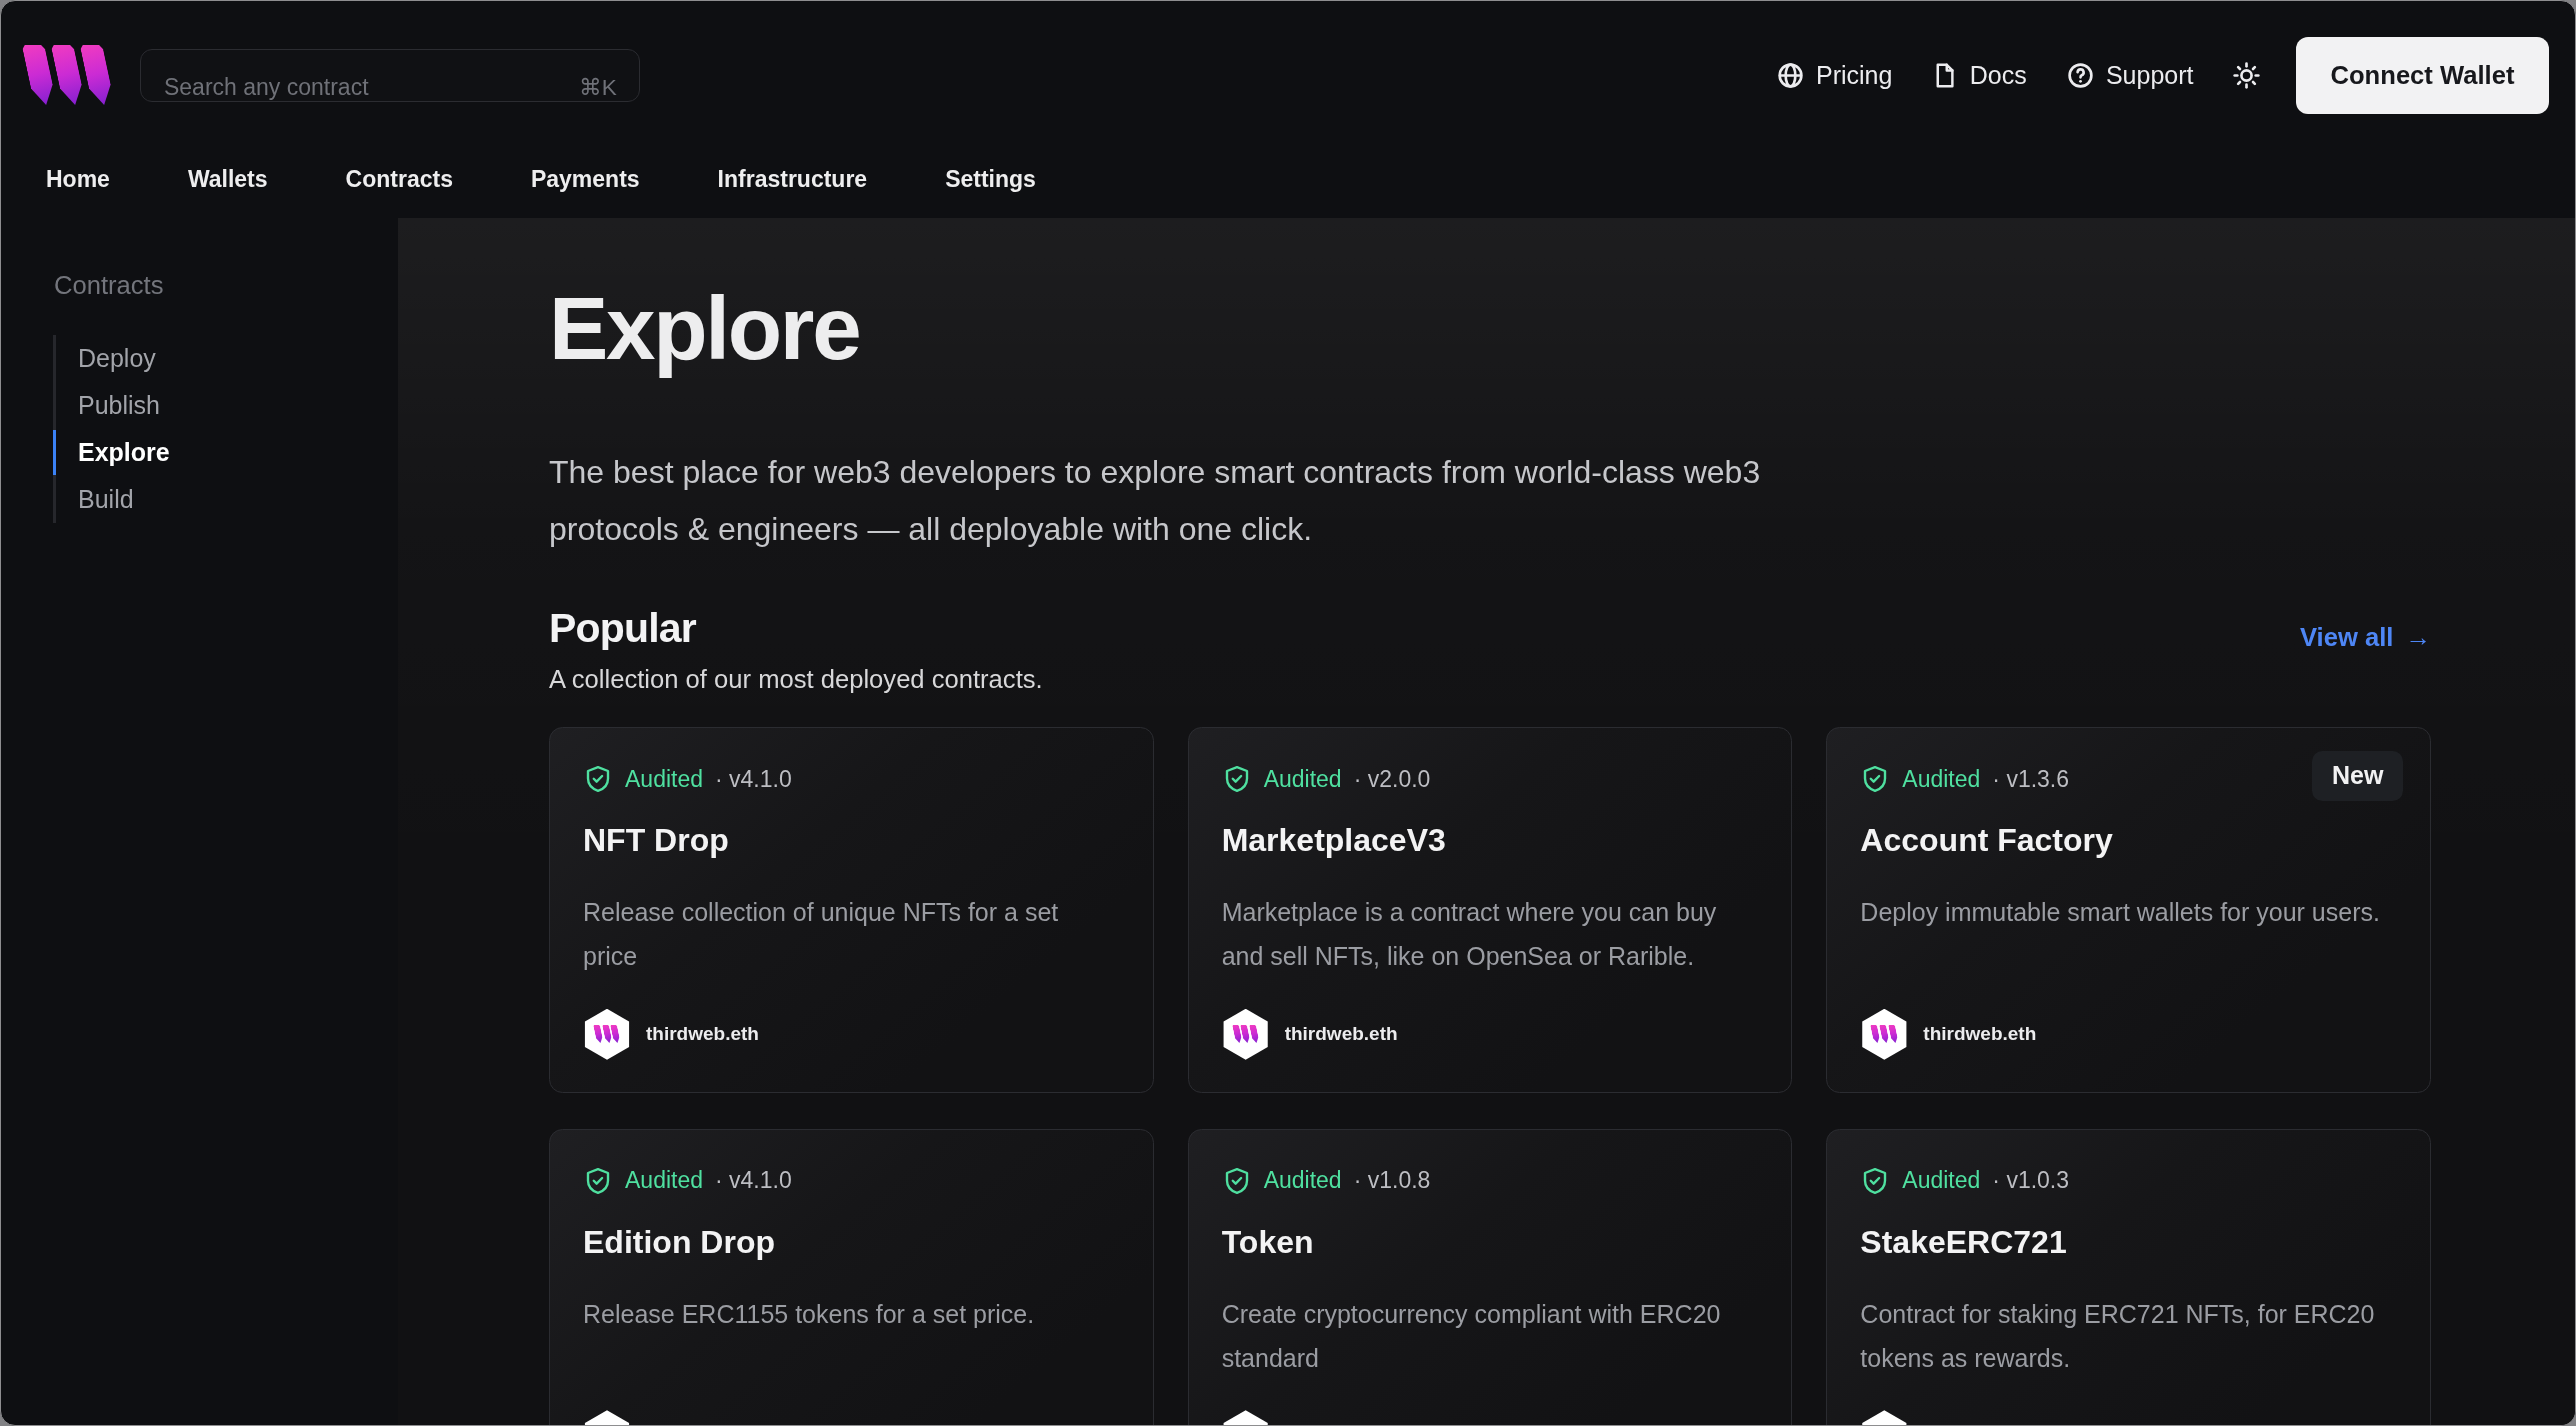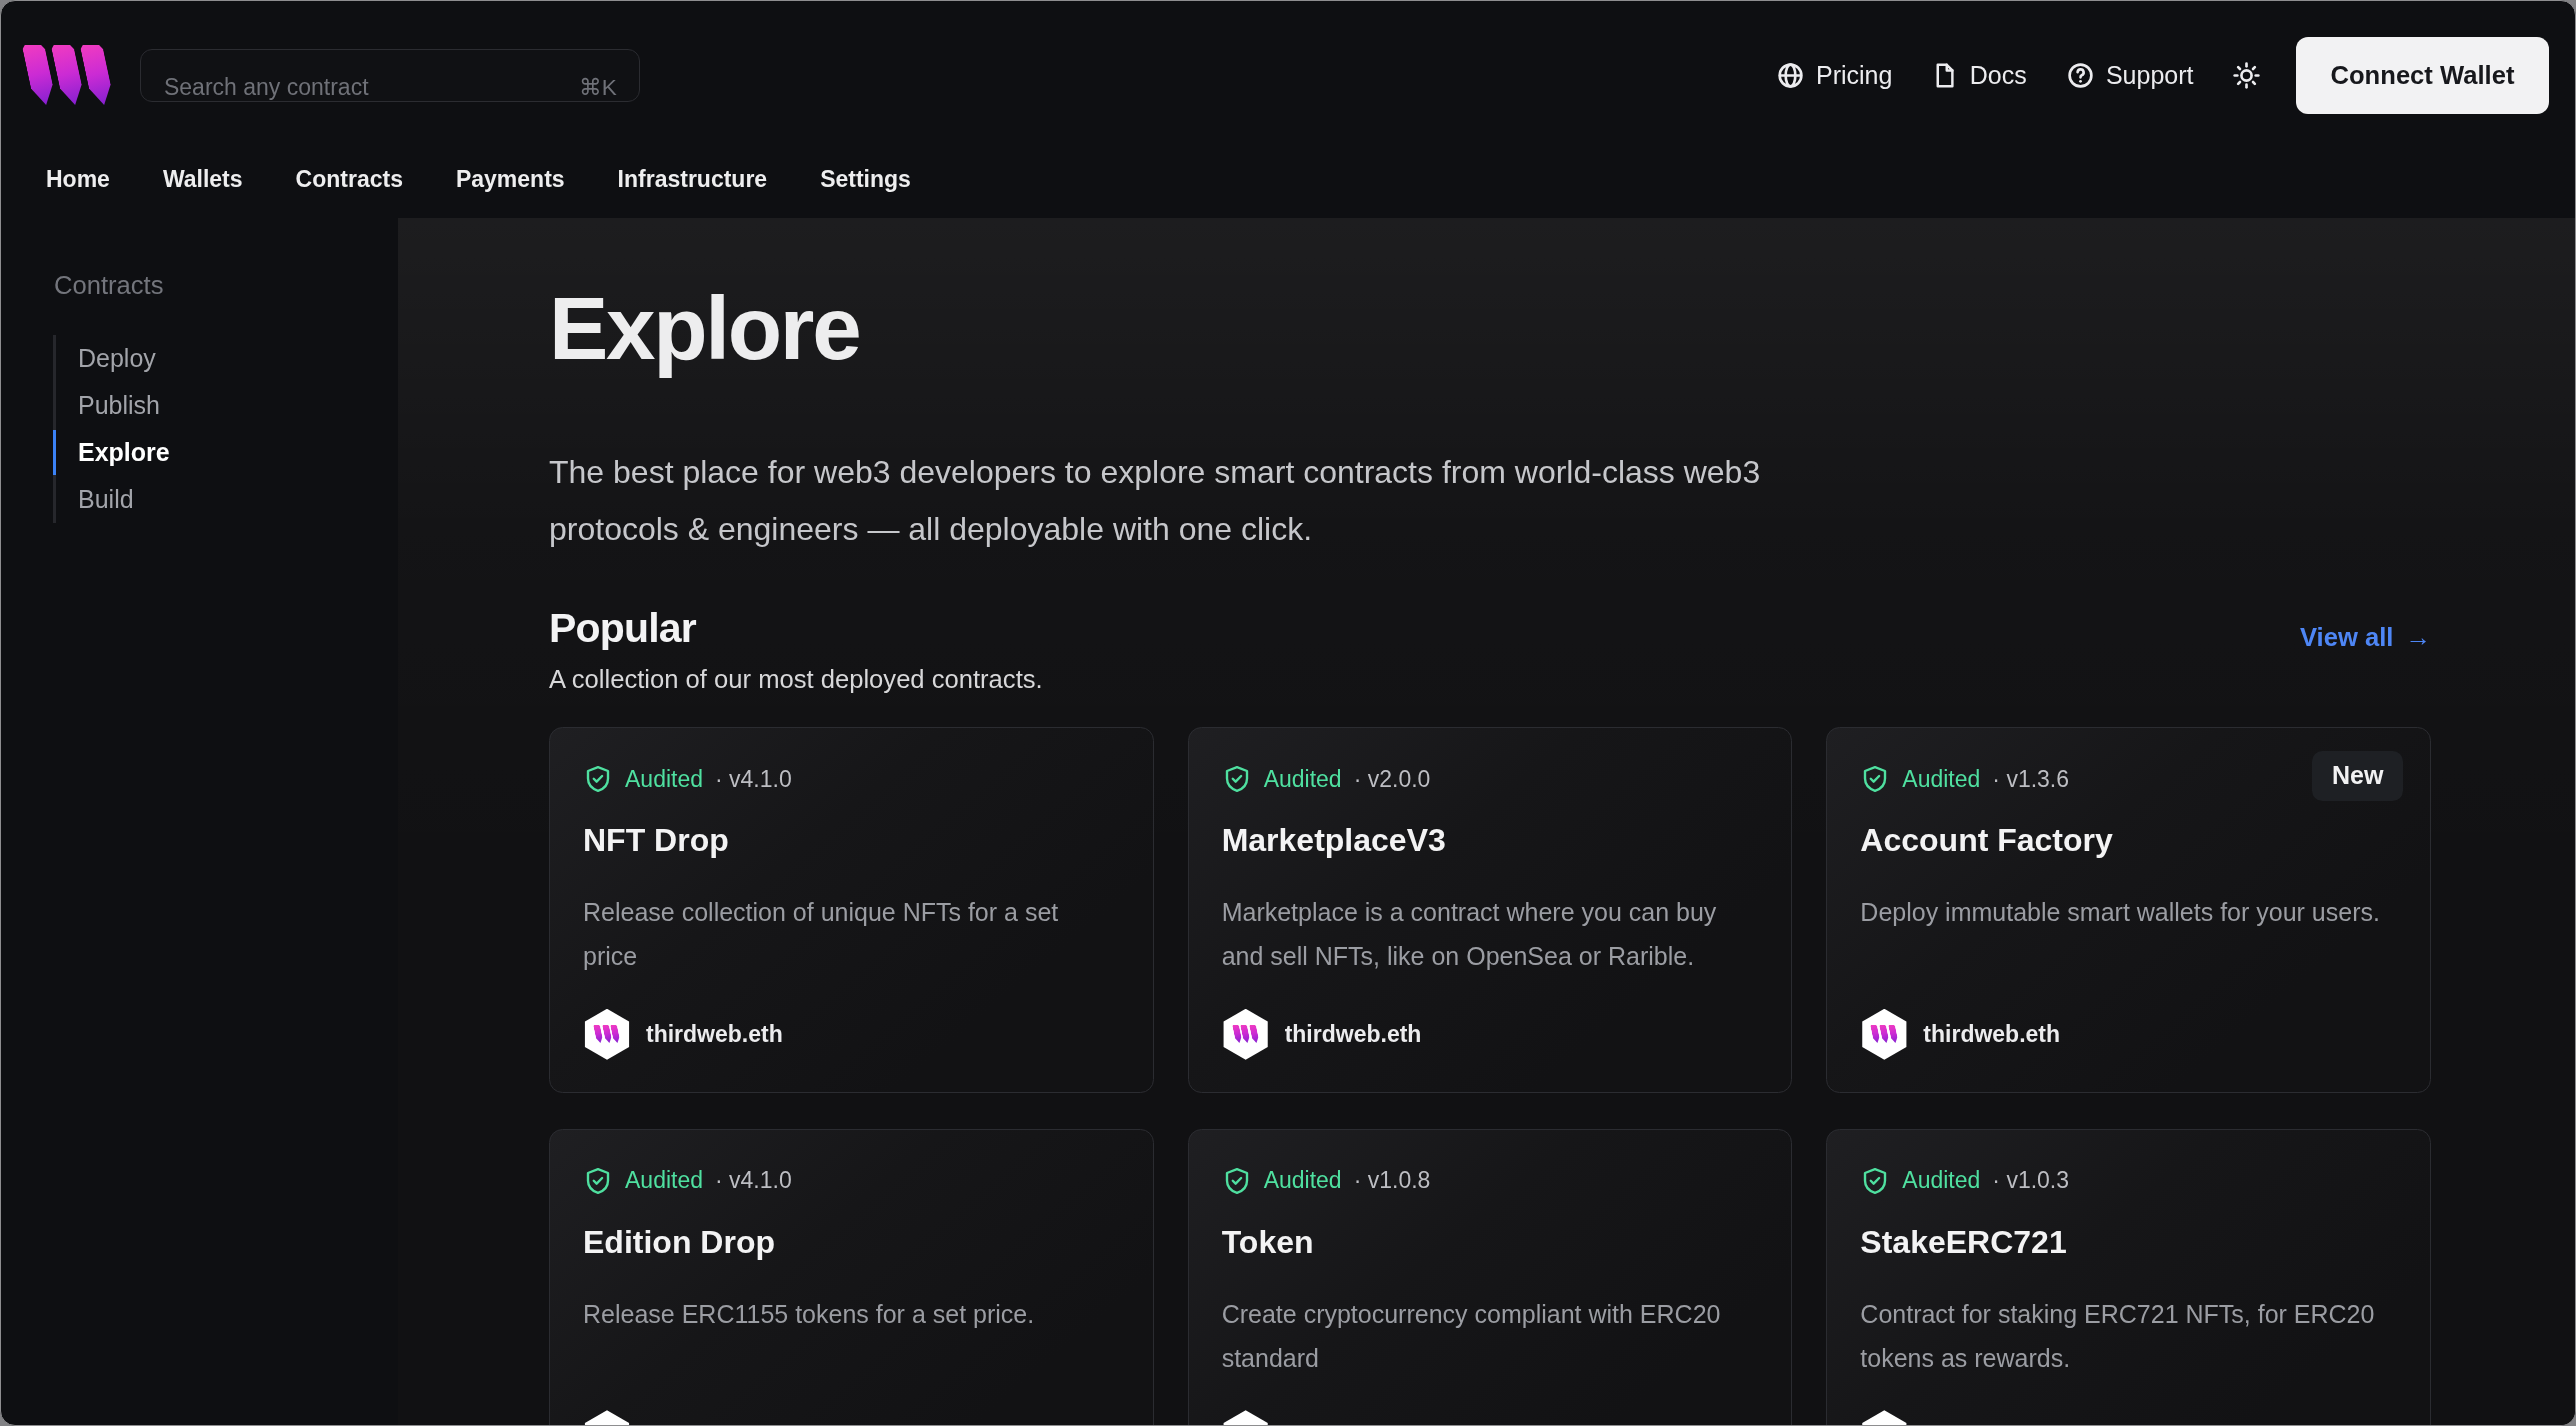--- a/index.html
+++ b/index.html
@@ -50,21 +50,21 @@
   .top-link span { color:#ececef; font-size:25px; font-weight:400; }
   .icon-stroke { stroke:#ececef; fill:none; stroke-width:2.2; stroke-linecap:round; stroke-linejoin:round; }
   .theme-btn { margin:0 35px 0 38px; cursor:pointer; display:flex; align-items:center; }
   .connect-btn {
     height:77px; padding:0 35px; border:none; border-radius:12px;
     background:#f2f2f3; color:#17181c; font-size:25.6px; font-weight:600;
     font-family:inherit; cursor:pointer; display:flex; align-items:center;
   }
   
   .tabbar {
-    height:69px; display:flex; align-items:center; gap:53px;
+    height:69px; display:flex; align-items:center; gap:78px;
     padding:0 0 7.5px 45px;
   }
   .tab { color:#eeeeef; font-size:23px; font-weight:700; cursor:pointer; }
   
   .content-row { display:flex; height:1210px; }
   .sidebar { width:397px; flex:0 0 397px; padding-top:53px; }
   .sidebar-title { margin-left:53px; color:#73757c; font-size:25.6px; }
   .side-list {
     list-style:none; margin:35px 0 0 52px;
     border-left:3px solid #26272c;
@@ -127,21 +127,21 @@
     width:48px; height:51px; background:#ffffff;
     clip-path:polygon(50% 0%,96% 25%,96% 75%,50% 100%,4% 75%,4% 25%);
     display:flex; align-items:center; justify-content:center; gap:1.9px;
   }
   .shard-mini {
     width:6.8px; height:18px;
     background:linear-gradient(165deg,#f23cc0 0%,#cb2bd4 48%,#7f1fd0 100%);
     clip-path:polygon(0 7%,14% 0,86% 0,100% 7%,100% 66%,52% 100%,0 72%);
     transform:skewX(12deg);
   }
-  .pub-name { color:#ececee; font-size:23px; font-weight:600; }
+  .pub-name { color:#ececee; font-size:19px; font-weight:600; }
   .new-badge {
     position:absolute; top:22.6px; right:27px;
     background:#1e2024; border-radius:10.5px;
     padding:10.5px 19.6px;
     color:#f2f2f3; font-size:25px; font-weight:600;
   }
 </style>
 </head>
 <body>
 

